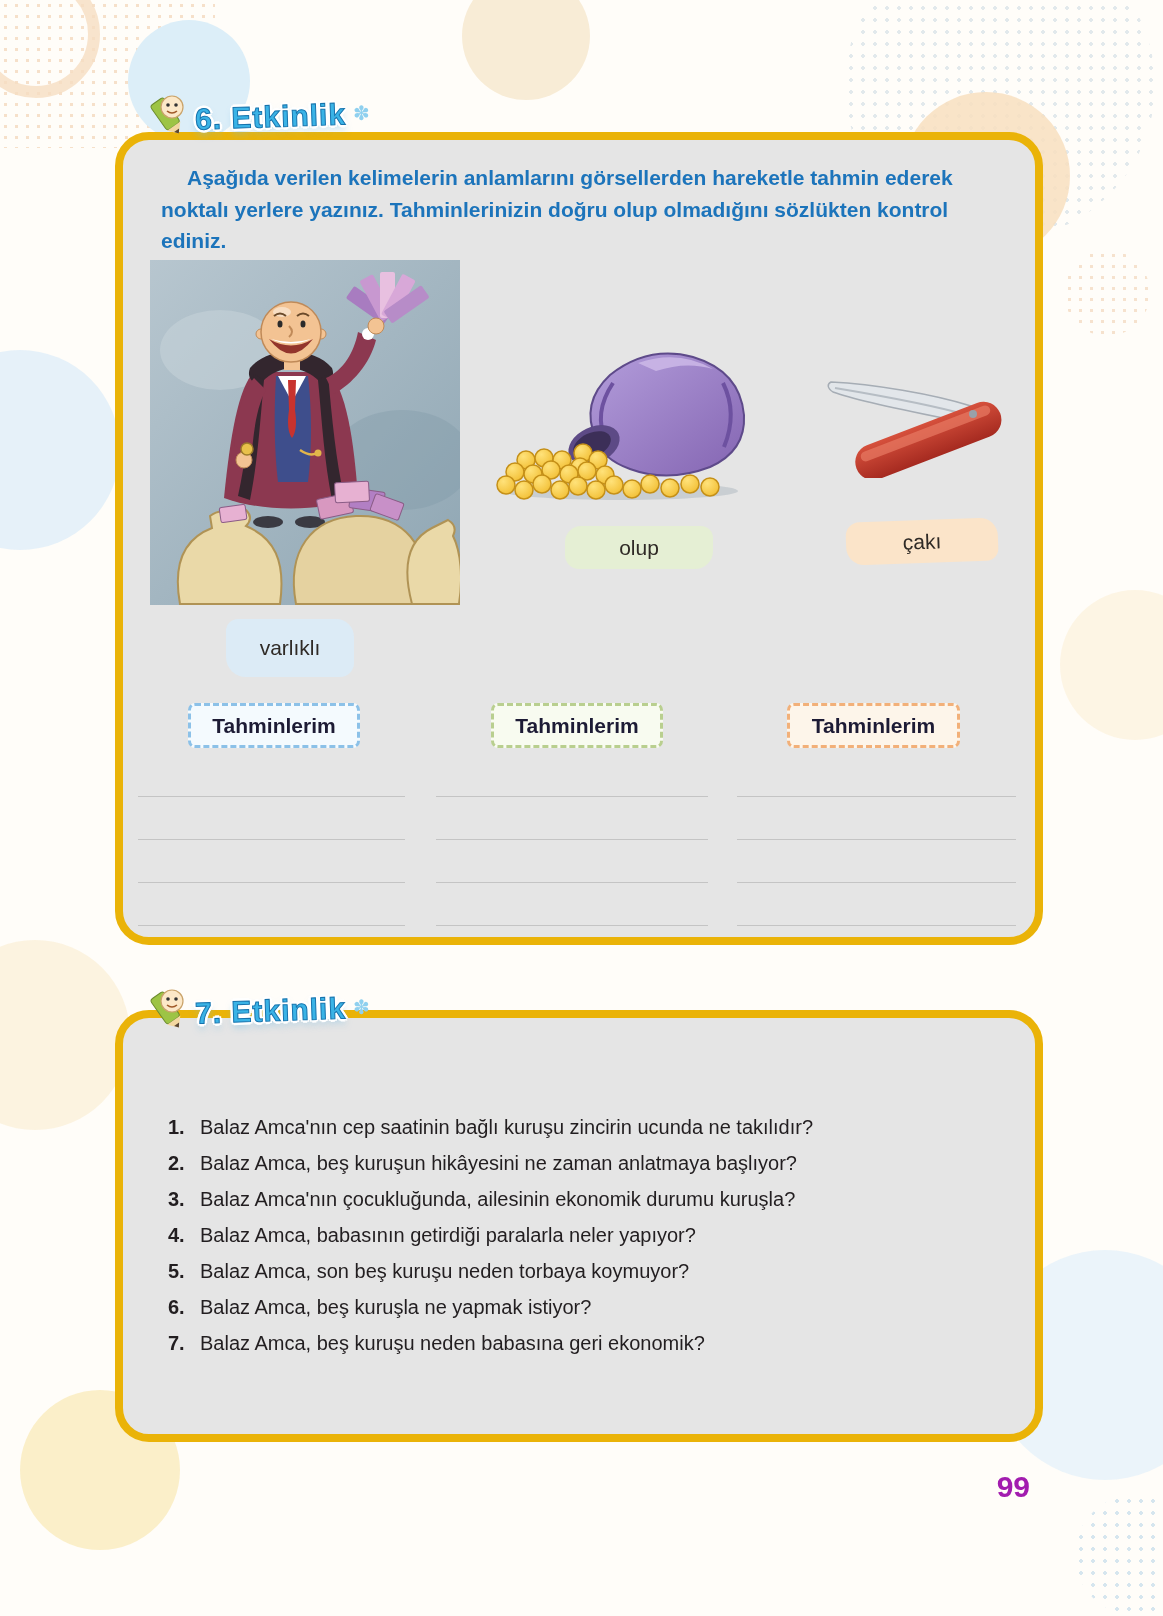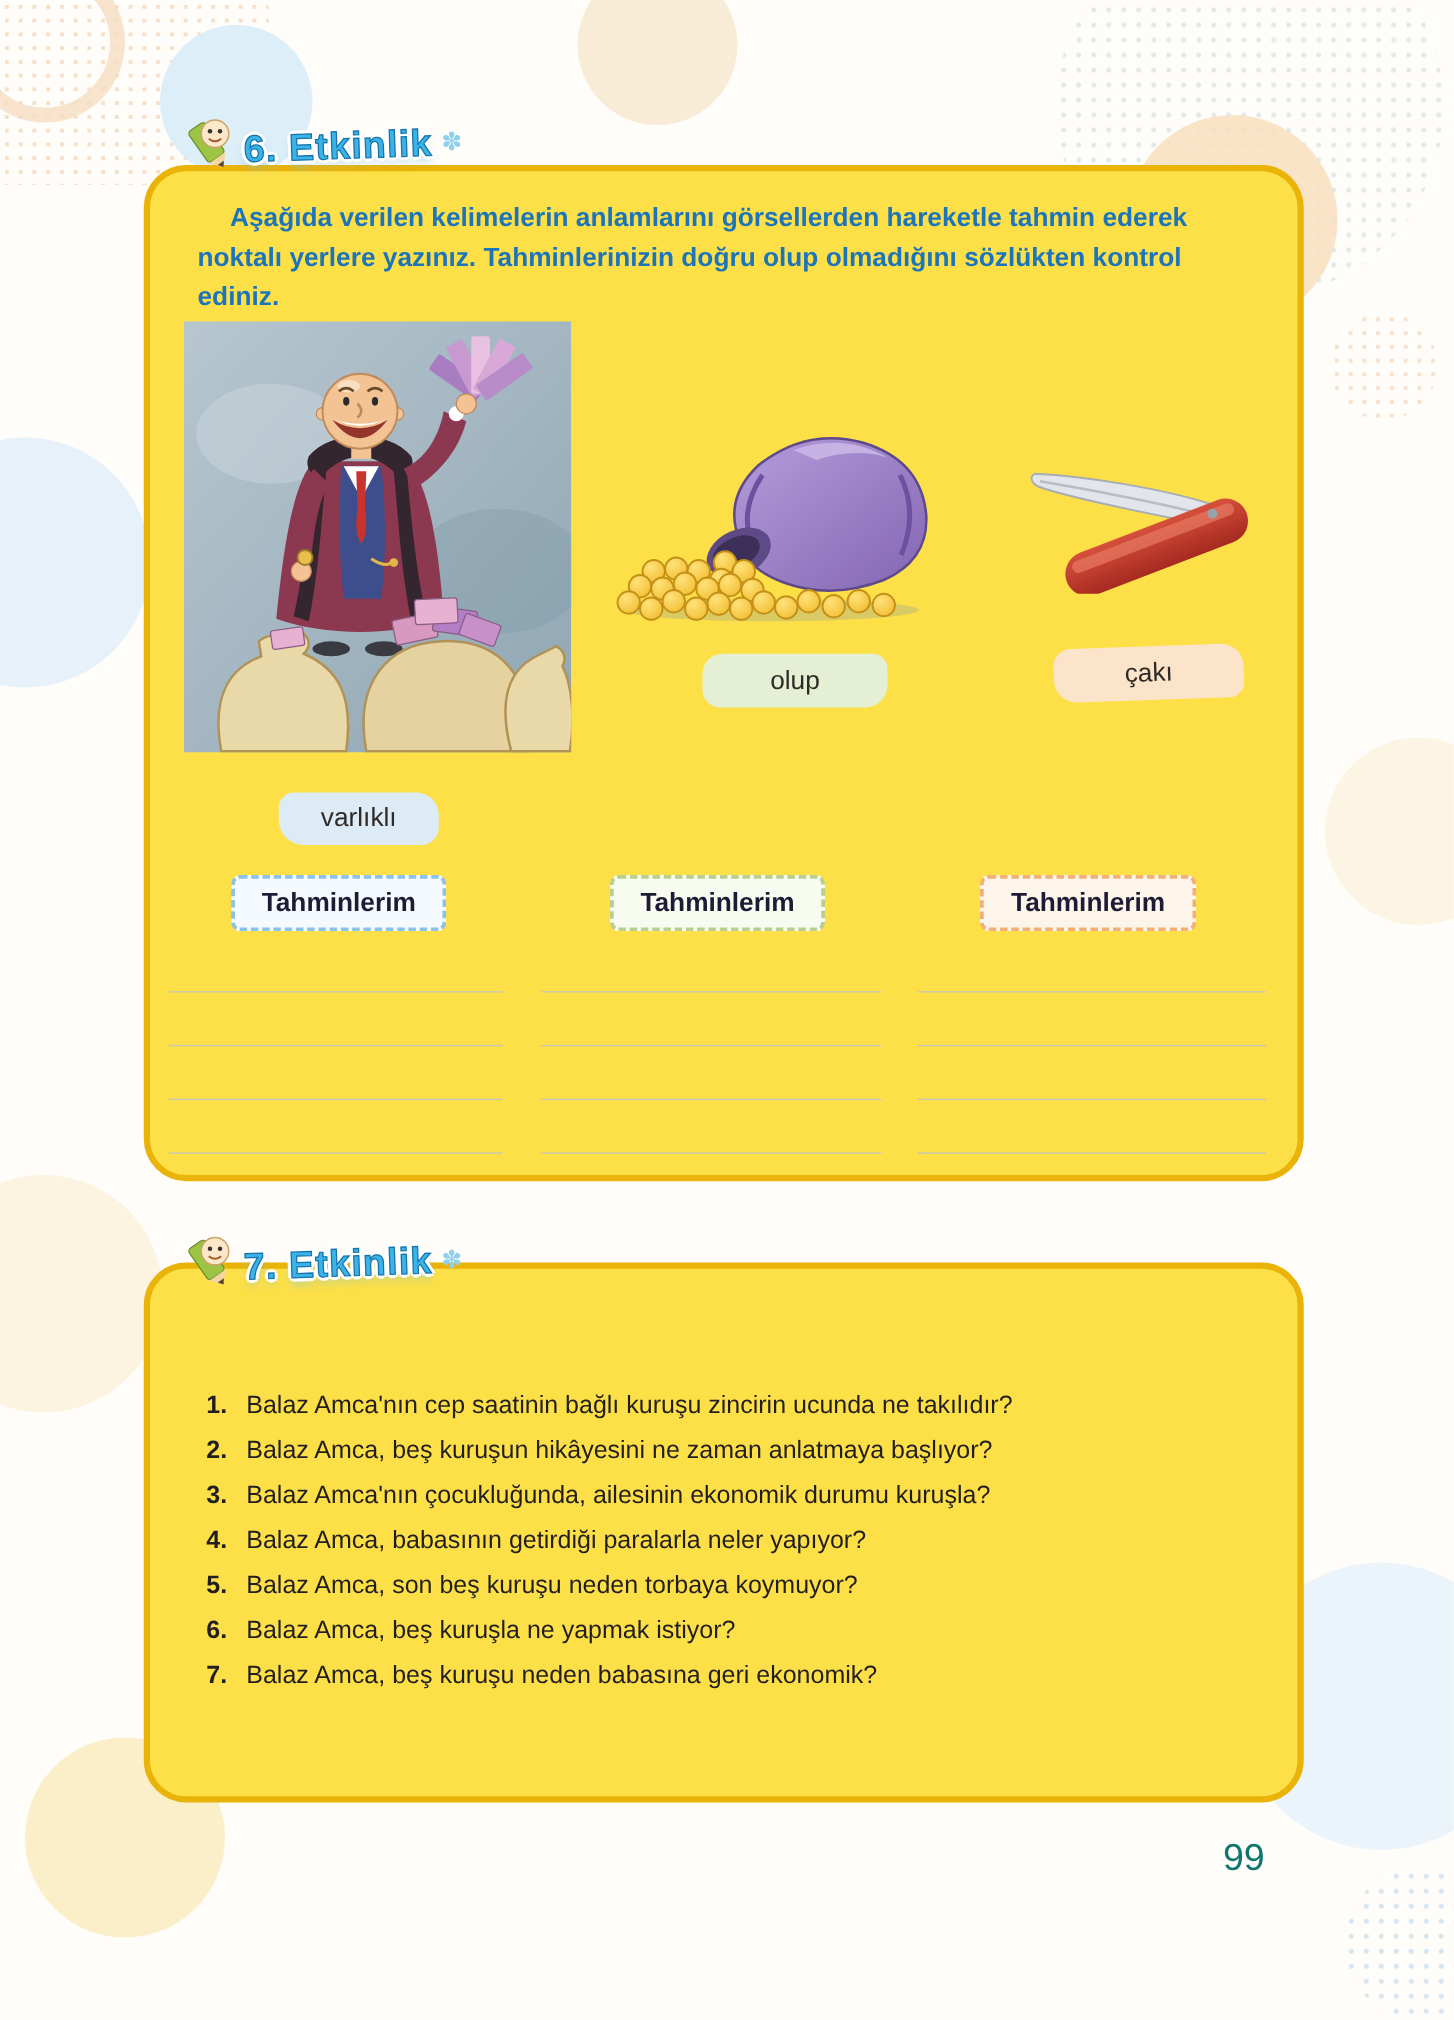--- a/index.html
+++ b/index.html
@@ -9,21 +9,21 @@
     background:#fffdf9;
     font-family:"Liberation Sans",sans-serif;
     overflow:hidden;
   }
   
   .deco{position:absolute;border-radius:50%;z-index:0;pointer-events:none}
   .dots-o{background-image:radial-gradient(#eec9a4 1.7px,transparent 1.8px);background-size:11px 11px}
   .dots-g{background-image:radial-gradient(#ccd9e2 2px,transparent 2.1px);background-size:12px 12px}
   .dots-b{background-image:radial-gradient(#bcd8ea 2px,transparent 2.1px);background-size:12px 12px}
   
-  .card{position:absolute;background:#fde047;border:5px solid #eab308;border-radius:34px;z-index:1}
+  .card{position:absolute;background:#e5e5e5;border:8px solid #eab308;border-radius:34px;z-index:1}
   
   .badge{position:absolute;z-index:3;display:flex;align-items:center;gap:5px}
   .badge-text{
     font-weight:800;font-size:30px;letter-spacing:1px;color:#3ab3e6;
     -webkit-text-stroke:1px #1673ad;
     transform:rotate(-2deg);
     text-shadow:
       -3px 0 0 #fff,3px 0 0 #fff,0 -3px 0 #fff,0 3px 0 #fff,
       -2px -2px 0 #fff,2px -2px 0 #fff,-2px 2px 0 #fff,2px 2px 0 #fff,
       0 5px 7px rgba(120,190,230,.65);
@@ -56,21 +56,21 @@
   .illus{position:absolute}
   
   .q-wrap{position:absolute;font-size:20px;color:#221e20}
   .q-list{list-style:none}
   .q-row{display:flex;margin-bottom:14px;line-height:22px;padding-left:30px}
   .q-num{font-weight:700;min-width:32px}
   .q-text{flex:1}
   .q8{text-indent:30px;line-height:32px;margin-top:0}
   .q8 .q-num{margin-right:10px}
   
-  .page-num{position:absolute;font-size:30px;font-weight:400;color:#0f766e;text-align:center}
+  .page-num{position:absolute;font-size:30px;font-weight:700;color:#a21caf;text-align:right}
 </style>
 </head>
 <body>
 
 <div class="deco dots-o" style="left:0;top:0;width:215px;height:148px;border-radius:0;opacity:.55"></div>
 <div class="deco" style="left:-28px;top:-30px;width:128px;height:128px;border:12px solid #f6ddc2;opacity:.8"></div>
 <div class="deco" style="left:128px;top:20px;width:122px;height:122px;background:#dceef8"></div>
 <div class="deco" style="left:462px;top:-28px;width:128px;height:128px;background:#f8ecd6"></div>
 <div class="deco dots-g" style="left:845px;top:-70px;width:310px;height:310px;opacity:.55"></div>
 <div class="deco" style="left:902px;top:92px;width:168px;height:168px;background:#f8dfc0;opacity:.85"></div>
@@ -218,21 +218,21 @@
       <path d="M8 16 C50 18 110 28 148 40 L152 56 L120 52 C70 42 26 32 10 26 C4 22 4 18 8 16 Z" fill="#e2e6ea" stroke="#a6adb5" stroke-width="1.5"></path>
       <path d="M12 22 C60 30 120 42 148 50" stroke="#b6bdc4" stroke-width="2" fill="none"></path>
       <g transform="rotate(-21 105 74)">
         <rect x="28" y="57" width="154" height="36" rx="18" fill="url(#redg)"></rect>
         <rect x="36" y="62" width="138" height="10" rx="5" fill="#e87a64" opacity="0.7"></rect>
       </g>
       <circle cx="150" cy="48" r="4" fill="#99a1a9"></circle>
     </svg>
   </div>
 
-  <div class="word-label wl-blue" style="left:103px;top:497px;width:128px;height:42px">varlıklı</div>
+  <div class="word-label wl-blue" style="left:103px;top:479px;width:128px;height:58px">varlıklı</div>
   <div class="word-label wl-green" style="left:442px;top:386px;width:148px;height:43px">olup</div>
   <div class="word-label wl-orange" style="left:723px;top:380px;width:152px;height:43px">çakı</div>
 
   <div class="guess-box gb-blue" style="left:65px;top:563px;width:172px;height:45px">Tahminlerim</div>
   <div class="guess-box gb-green" style="left:368px;top:563px;width:172px;height:45px">Tahminlerim</div>
   <div class="guess-box gb-orange" style="left:664px;top:563px;width:173px;height:45px">Tahminlerim</div>
 
   <div class="ans-line" style="left:15px;top:656px;width:267px"></div>
   <div class="ans-line" style="left:15px;top:699px;width:267px"></div>
   <div class="ans-line" style="left:15px;top:742px;width:267px"></div>

